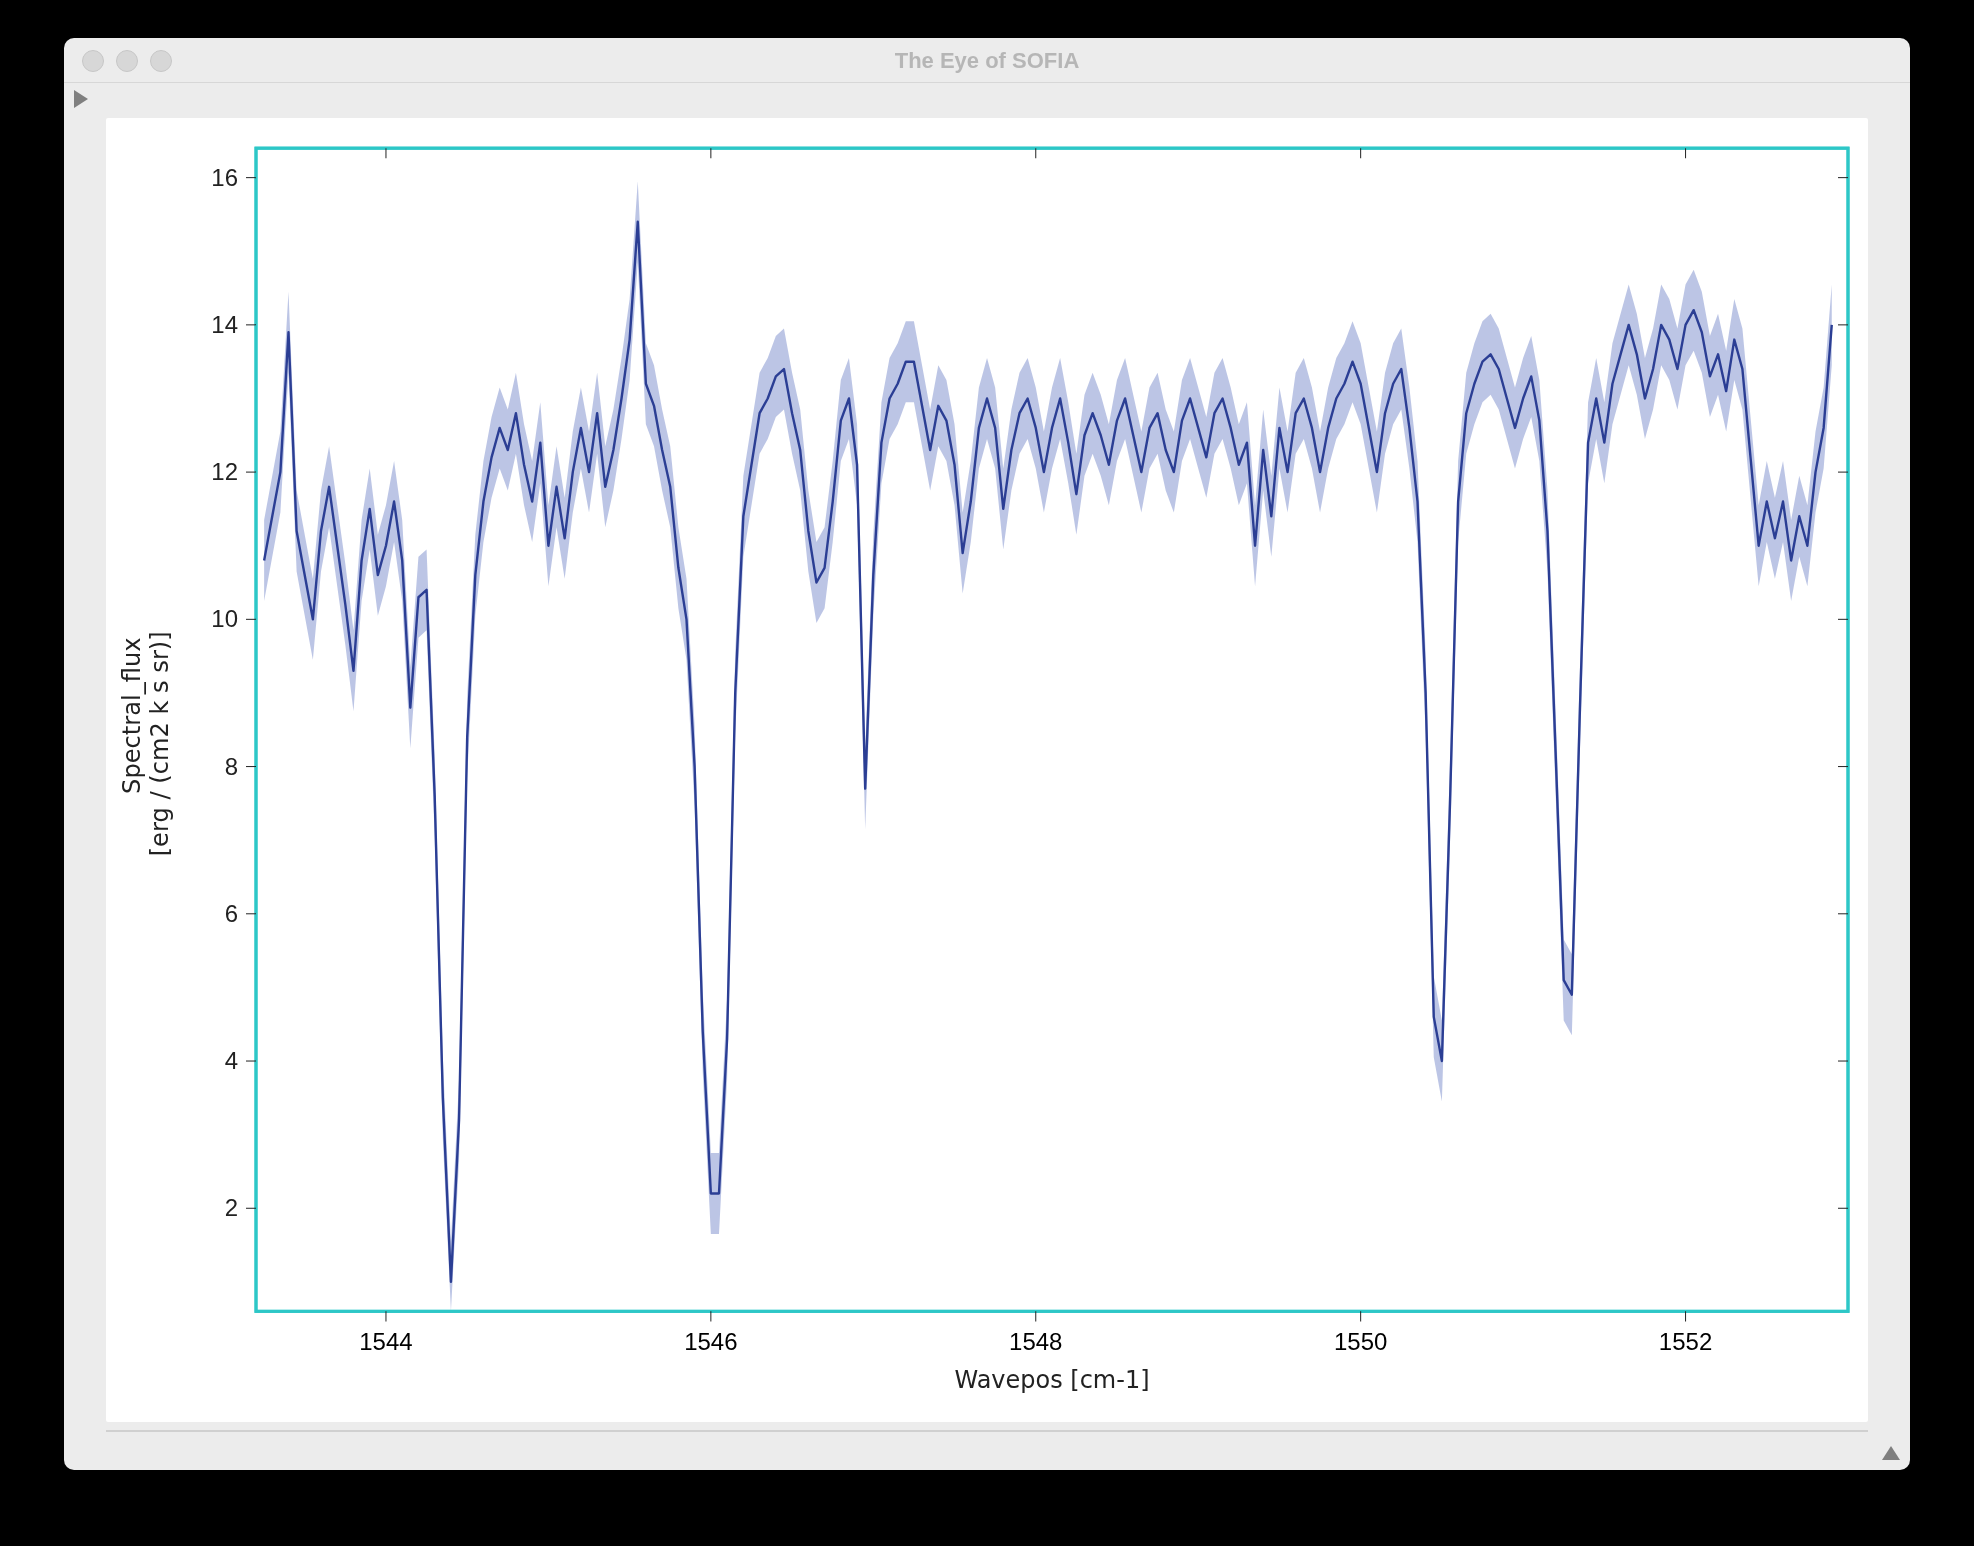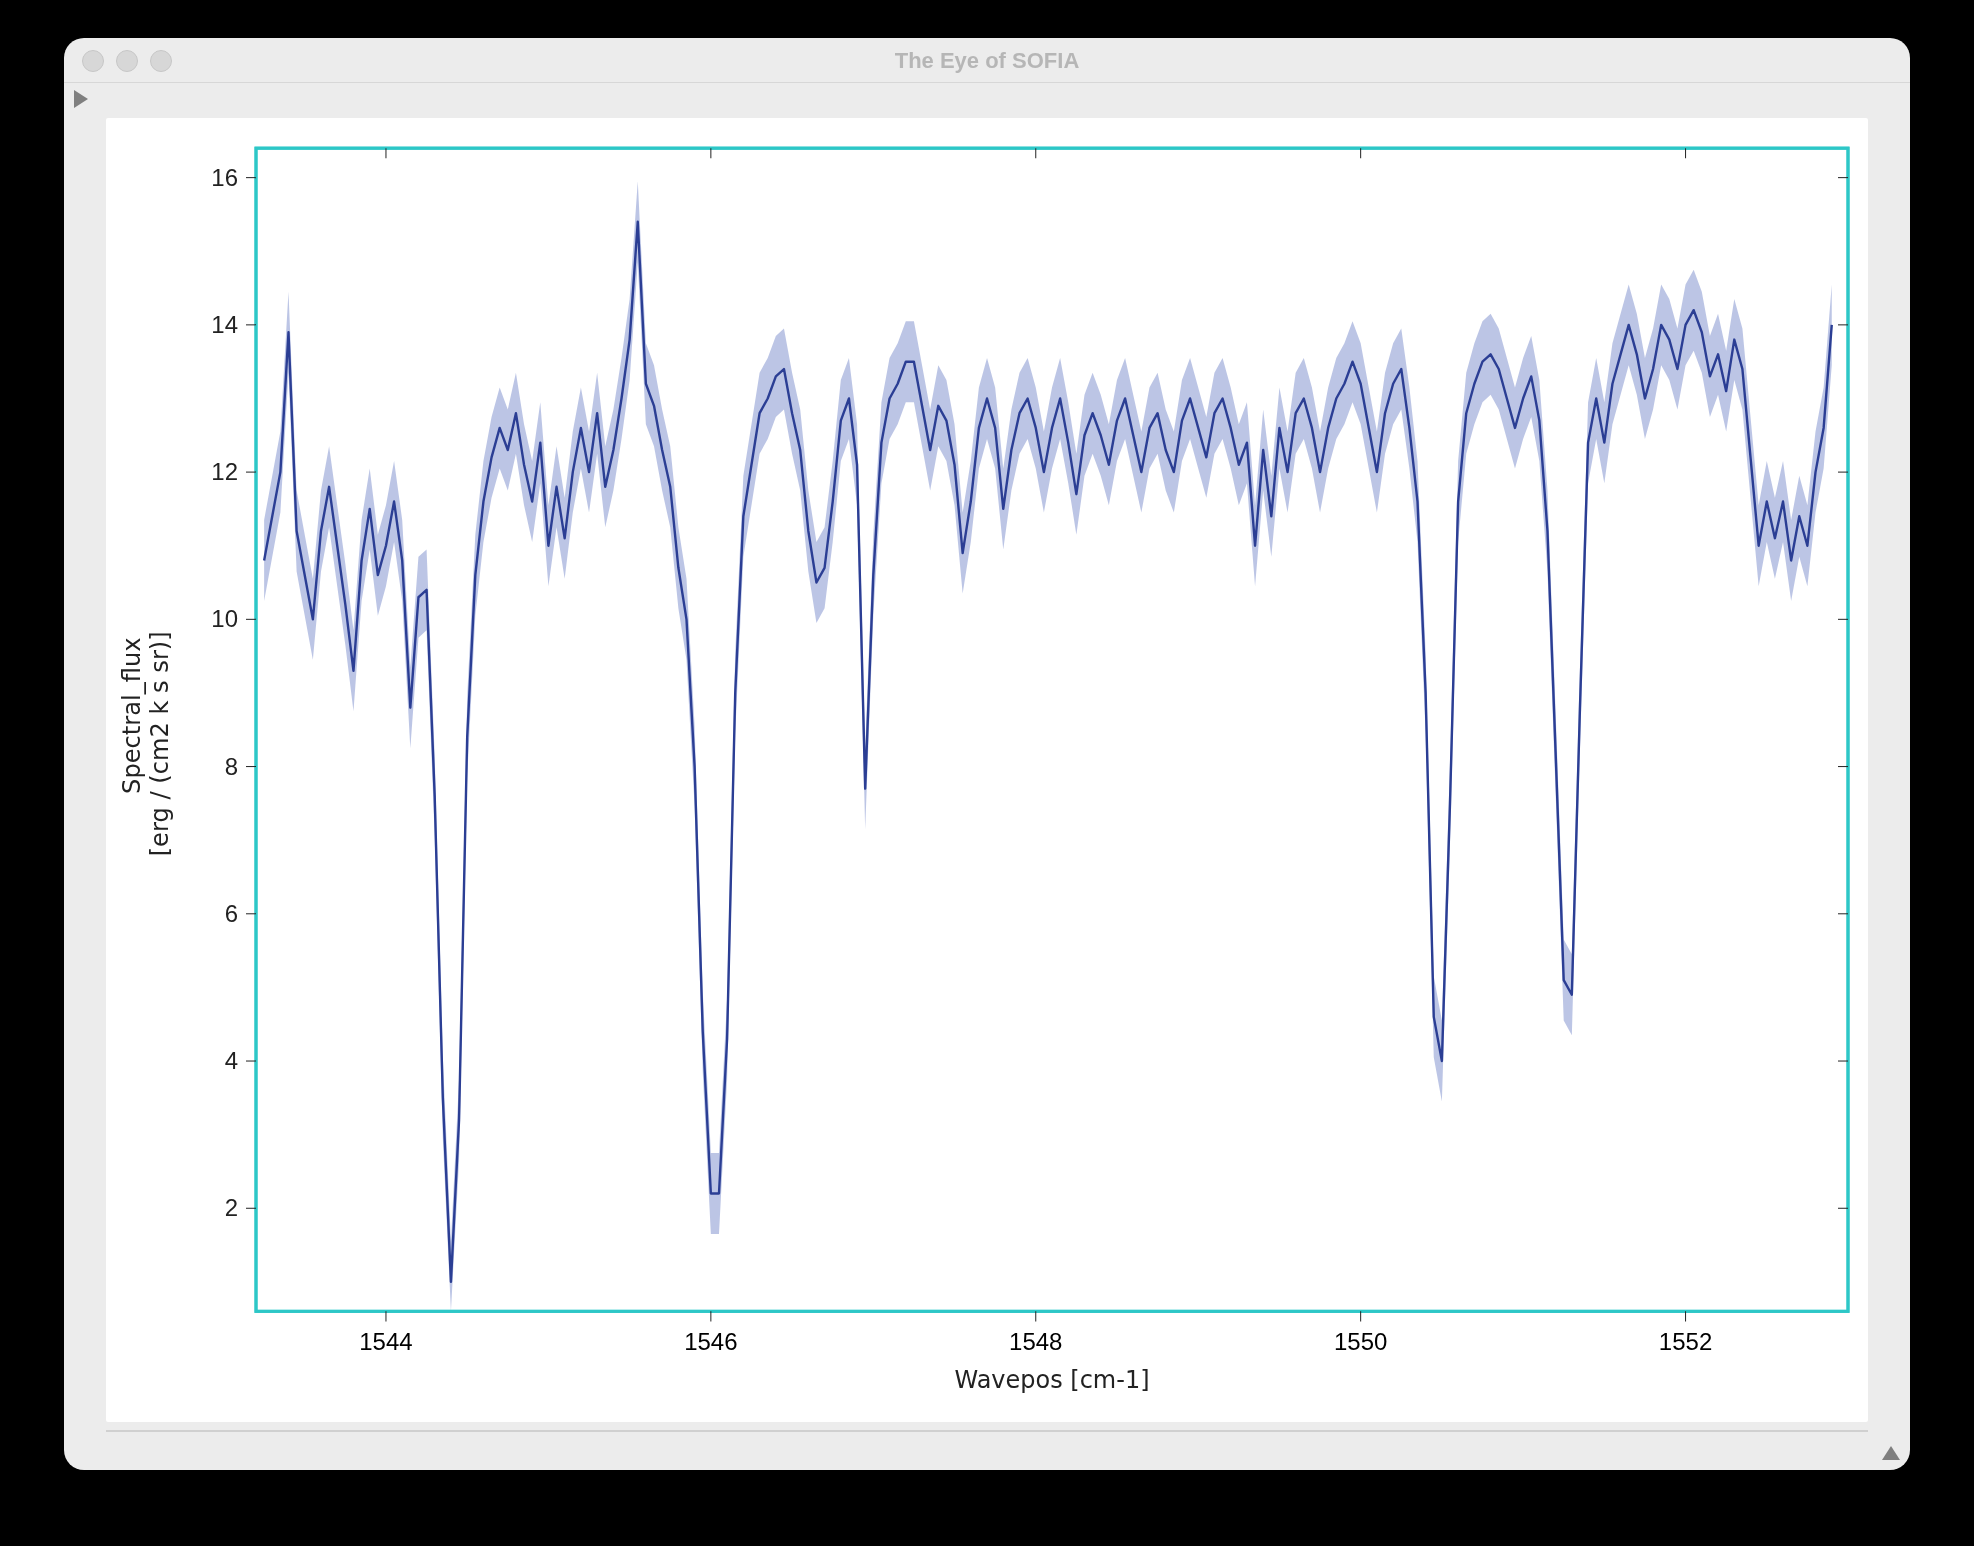--- a/index.html
+++ b/index.html
@@ -1,17 +1,17 @@
 <!DOCTYPE html>
 <html><head>
 <meta charset="utf-8">
 <style>
   html,body{margin:0;padding:0;background:#000;width:100%;height:100%;font-family:-apple-system,Helvetica,Arial,sans-serif;}
   .desktop{position:relative;width:1974px;height:1546px;background:#000;}
-  .window{position:absolute;left:64px;top:38px;width:1846px;height:1432px;background:#ececec;border-radius:20px;box-shadow:0 20px 60px rgba(0,0,0,0.5);}
+  .window{position:absolute;left:64px;top:38px;width:1846px;height:1432px;background:#ececec;border-radius:10px;box-shadow:0 20px 60px rgba(0,0,0,0.5);}
   .titlebar{position:relative;height:44px;border-bottom:1px solid #d7d7d7;}
   .traffic{position:absolute;left:18px;top:12px;display:flex;gap:12px;}
   .tl{width:20px;height:20px;border-radius:50%;background:#d7d7d7;border:1px solid #c7c7c7;}
   .title{position:absolute;left:0;right:0;top:10px;text-align:center;font-size:22px;font-weight:600;color:#b6b6b6;}
   .content{position:absolute;left:0;right:0;top:44px;bottom:0;}
   .disc-left{position:absolute;left:10px;top:8px;width:0;height:0;border-top:9px solid transparent;border-bottom:9px solid transparent;border-left:14px solid #7f7f7f;}
   .disc-right{position:absolute;right:10px;bottom:10px;width:0;height:0;border-left:9px solid transparent;border-right:9px solid transparent;border-bottom:14px solid #7f7f7f;}
   .plot-card{position:absolute;left:42px;right:42px;top:36px;bottom:48px;background:#fff;border-radius:2px;}
   .hr-bottom{position:absolute;left:42px;right:42px;bottom:38px;height:2px;background:#d0d0d0;}
   svg{display:block;}

